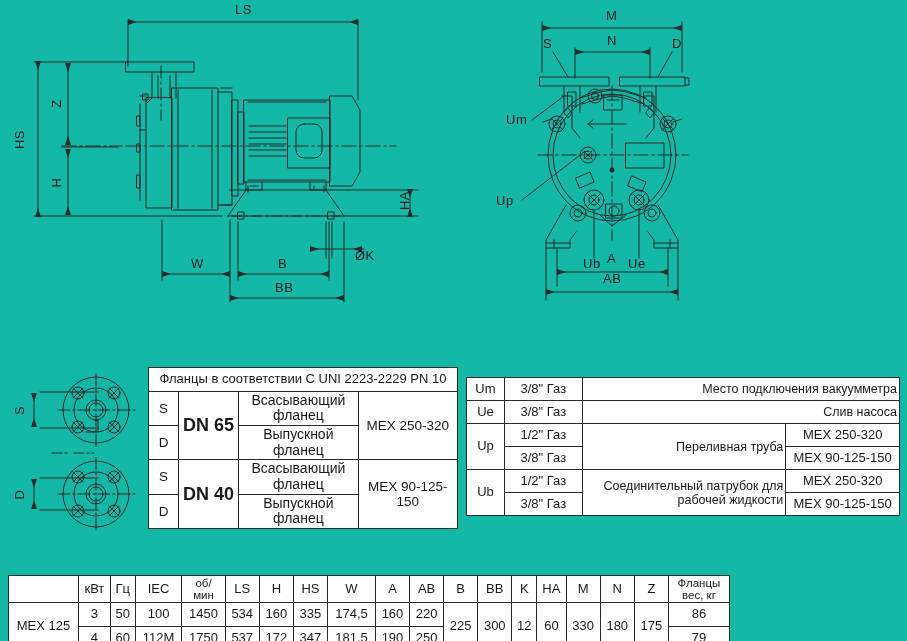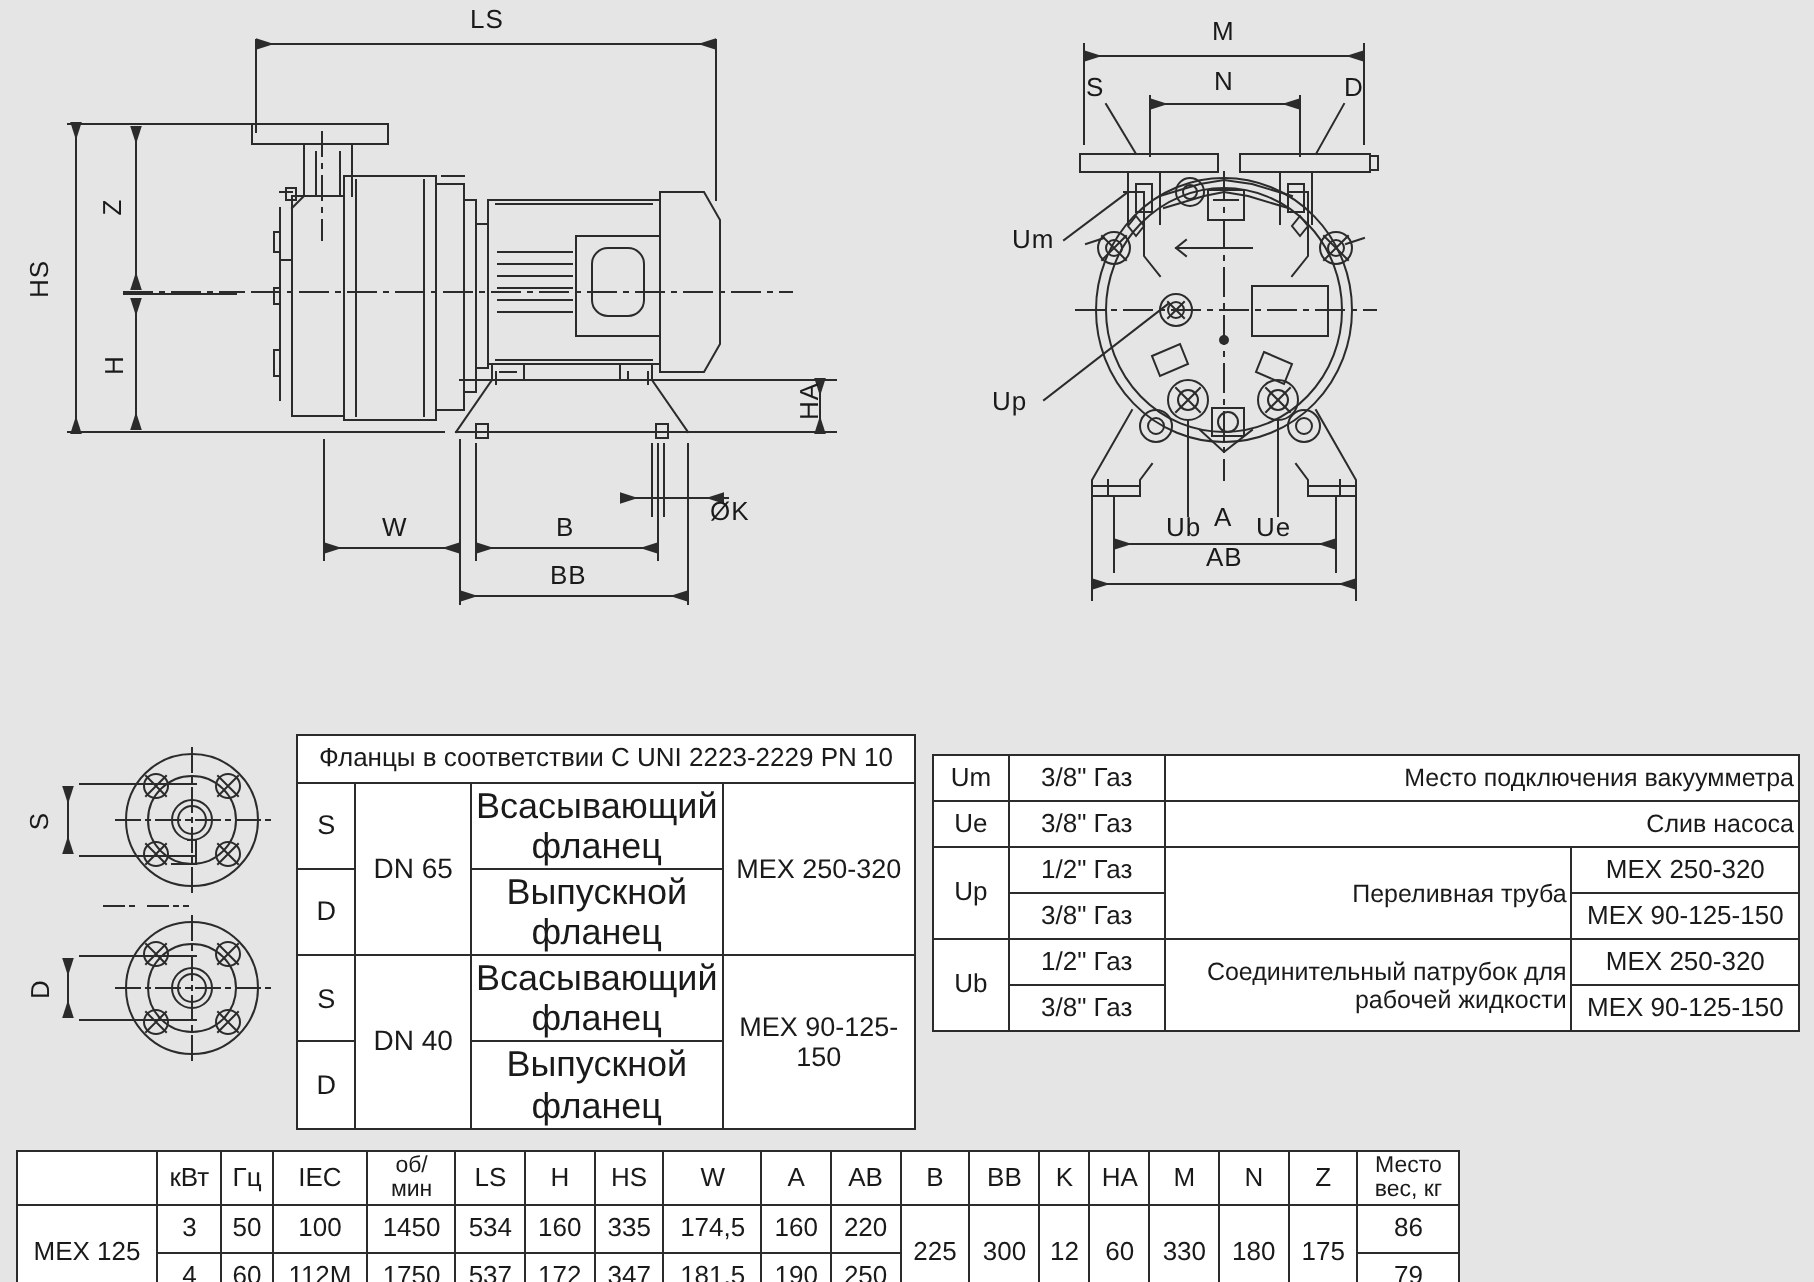--- a/index.html
+++ b/index.html
@@ -5,21 +5,21 @@
   * { box-sizing: border-box; }
   html, body {
     margin: 0; padding: 0;
     background: #ffffff;
     font-family: "Liberation Sans", sans-serif;
   }
   #page {
     position: relative;
     width: 907px;
     height: 641px;
-    background: #e5e5e5;
+    background: #14b8a6;
     overflow: hidden;
   }
 
   
   .drawing { position: absolute; }
   .dim-label {
     position: absolute;
     font-family: "Liberation Sans", sans-serif;
     font-size: 13px;
     color: #1a1a1a;
@@ -45,22 +45,22 @@
     vertical-align: middle;
     font-weight: normal;
     padding: 1px 2px;
     line-height: 1.12;
   }
 
   
   #flange-table { left: 148px; top: 367px; width: 310px; font-size: 12.5px; }
   #flange-table td.hdr { font-size: 13px; padding: 4px 2px; text-align: center; }
   #flange-table td.sd  { width: 32px; font-size: 13.5px; }
-  #flange-table td.dn  { width: 64px; font-size: 14px; }
-  #flange-table td.desc{ width: 122px; font-size: 18px; margin-left: 40px; }
+  #flange-table td.dn  { width: 64px; font-size: 18px; font-weight: bold; }
+  #flange-table td.desc{ width: 122px; font-size: 14px; margin-left: 40px; }
   #flange-table td.mex { width: 108px; font-size: 13.5px; }
 
   
   #conn-table { left: 466px; top: 377px; width: 434px; font-size: 12.5px; }
   #conn-table td { height: 23px; }
   #conn-table td.u    { width: 38px; font-size: 13px; }
   #conn-table td.gas  { width: 78px; font-size: 13px; }
   #conn-table td.desc { width: 204px; text-align: right; padding-left: 7px; font-size: 12.5px; }
   #conn-table td.mex  { width: 114px; font-size: 13px; }
 
@@ -456,21 +456,21 @@
         <td>A</td>
         <td>AB</td>
         <td>B</td>
         <td>BB</td>
         <td>K</td>
         <td>HA</td>
         <td>M</td>
         <td>N</td>
         <td>Z</td>
         <td class="weight-h">
-          <span>Место</span><br>
+          <span>Фланцы</span><br>
           <span>вес, кг</span>
         </td>
       </tr>
       <tr>
         <td class="model" rowspan="2">MEX 125</td>
         <td>3</td>
         <td>50</td>
         <td>100</td>
         <td>1450</td>
         <td>534</td>

